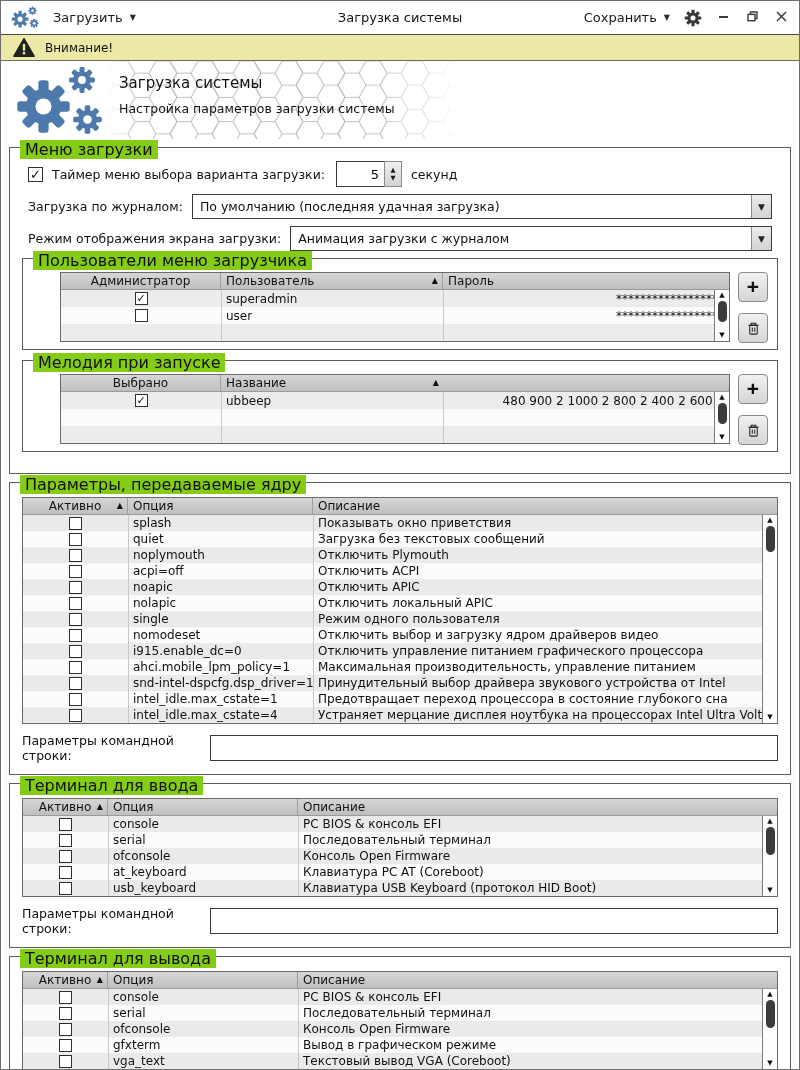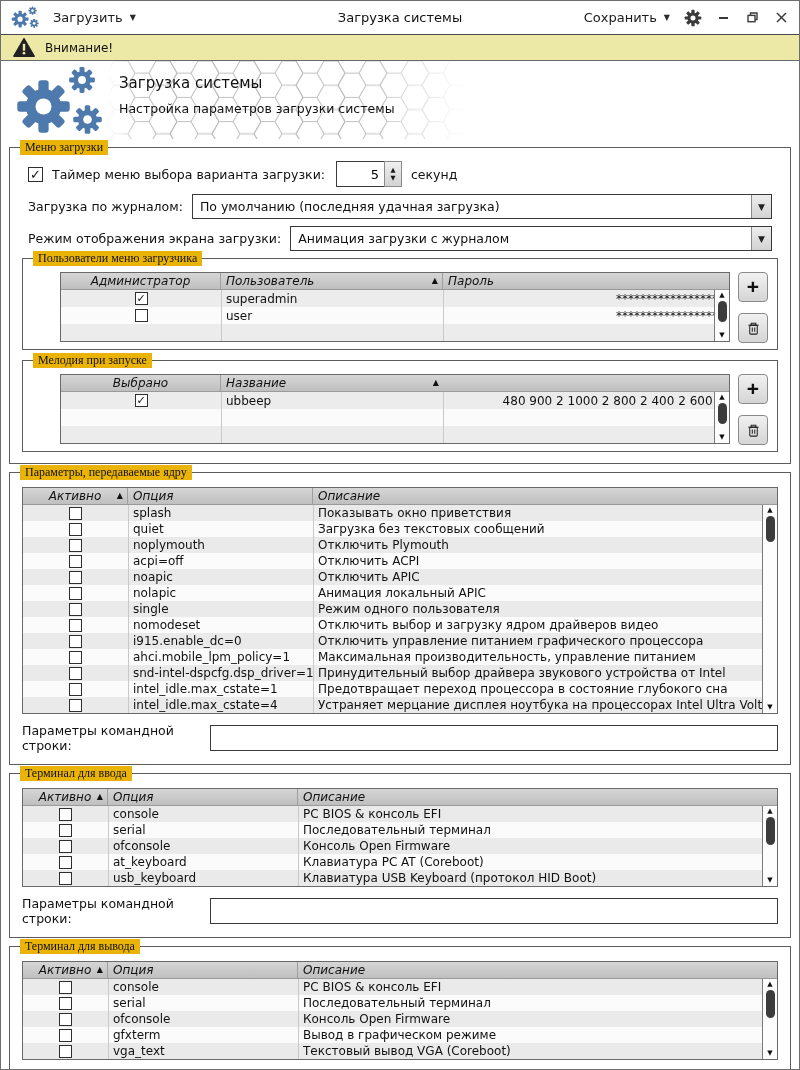--- a/index.html
+++ b/index.html
@@ -12,21 +12,21 @@
   }
   svg { display:block; }
   .defs { position:absolute; width:0; height:0; }
 
   
   .titlebar {
     height:34px; flex:0 0 34px; border-bottom:1px solid #4a4a4a;
     display:grid; grid-template-columns:1fr auto 1fr; align-items:center; padding:0 10px;
   }
   .tb-left { display:flex; align-items:center; gap:12px; }
-  .tb-right { display:flex; align-items:center; gap:14px; justify-content:flex-end; }
+  .tb-right { display:flex; gap:14px; justify-content:flex-end; }
   .flatbtn { display:flex; align-items:center; gap:7px; background:none; border:none;
     font:13px "DejaVu Sans",sans-serif; color:#1a1a1a; cursor:default; }
   .caret { font-size:8px; color:#2a2a2a; }
   .tb-title { font-size:13px; text-align:center; }
   .winbtn { display:flex; align-items:center; justify-content:center; width:15px; height:16px;
     background:none; border:none; }
   .min-bar { width:9px; height:2.5px; background:#3a3a3a; display:block; margin-top:1px; }
   .tb-right .winbtn:first-of-type { margin-left:4px; }
   .gearbtn { background:none; border:none; }
 
@@ -41,24 +41,24 @@
   .hexwrap { position:absolute; left:106px; top:0; width:358px; height:78px; }
   .hexfade { position:absolute; inset:0;
     background:linear-gradient(90deg, #fff 0%, rgba(255,255,255,0) 10%, rgba(255,255,255,0) 72%, #fff 100%); }
   .banner-gears { position:absolute; left:14px; top:5px; }
   .banner-text { position:absolute; left:118px; top:13px; }
   .banner-title { font-size:15px; margin-bottom:9px; }
   .banner-sub { font-size:12.5px; }
 
   
   .groupbox { position:relative; border:1px solid #5c5c5c; margin:8px 8px 0; padding:12px 10px 7px; background:#fff; }
-  .gb-title { position:absolute; top:-8px; left:10px; background:#eab308; padding:0 5px; font-size:12px; white-space:nowrap;font-family:Liberation Serif, serif; }
+  .gb-title { position:absolute; top:-8px; left:10px; background:#84cc16; padding:0 5px; font-size:16px; white-space:nowrap; }
   .subgroup { position:relative; border:1px solid #5c5c5c; margin:5px 2px 10px; padding:13px 8px 6px;
     display:flex; gap:8px; align-items:flex-start; }
-  .subgroup:last-child { margin-bottom:4px; }
+  .subgroup:last-child { margin-bottom:14px; }
   .sub-tablewrap { flex:1; margin-left:29px; min-width:0; }
 
   
   .frow { display:flex; align-items:center; gap:9px; margin:1px 8px 7px; font-size:12.5px; }
   .checkbox { width:15px; height:15px; border:1px solid #2e2e2e; background:#fff; flex:0 0 auto;
     display:inline-flex; align-items:center; justify-content:center;
     font-size:13px; font-weight:bold; line-height:1; color:#111; }
   .spinner { display:flex; align-items:center; margin-left:2px; }
   .spin-input { width:48px; height:26px; border:1px solid #3a3a3a; border-right:none; text-align:right;
     padding-right:5px; font:13px "DejaVu Sans",sans-serif; outline:none; }
@@ -68,21 +68,21 @@
   .combo { flex:1; height:25px; border:1px solid #3a3a3a; background:#fff; display:flex; align-items:center; min-width:0; }
   .combo-val { flex:1; padding:0 7px; font-size:12.5px; white-space:nowrap; overflow:hidden; }
   .combo-btn { width:20px; height:100%; border:none; border-left:1px solid #8a8a8a;
     background:linear-gradient(#ededed,#d2d2d2); display:flex; align-items:center; justify-content:center; }
   .combo-btn span { font-size:9px; color:#222; }
 
   
   .table { position:relative; border:1px solid #6a6a6a; background:#fff; font-size:12px; }
   .thead { display:flex; height:17px; background:linear-gradient(#d6d6d6,#bfbfbf); border-bottom:1px solid #9a9a9a; }
   .th { position:relative; display:flex; align-items:center; border-right:1px solid #9e9e9e; padding:0 5px;
-    white-space:nowrap; overflow:hidden;font-style:italic; }
+    white-space:nowrap; overflow:hidden; }
   .th:last-child { border-right:none; }
   .th.center { justify-content:center; }
   .sort { position:absolute; right:4px; top:4px; font-size:8px; line-height:1; color:#111; }
   .tbody { position:relative; }
   .tr { display:flex; align-items:center; }
   .td { white-space:nowrap; overflow:hidden; padding:0 5px; }
   .td.cb { display:flex; align-items:center; justify-content:center; padding:0; }
   .td .checkbox { width:13px; height:13px; font-size:11px; }
   .vline { position:absolute; top:0; bottom:0; width:1px; background:#c9c9c9; }
 
@@ -428,21 +428,21 @@
             <span class="checkbox"></span>
           </div>
           <div class="td c2">noapic</div>
           <div class="td c3">Отключить APIC</div>
         </div>
         <div class="tr">
           <div class="td c1 cb">
             <span class="checkbox"></span>
           </div>
           <div class="td c2">nolapic</div>
-          <div class="td c3">Анимация локальный APIC</div>
+          <div class="td c3">Отключить локальный APIC</div>
         </div>
         <div class="tr">
           <div class="td c1 cb">
             <span class="checkbox"></span>
           </div>
           <div class="td c2">single</div>
           <div class="td c3">Режим одного пользователя</div>
         </div>
         <div class="tr">
           <div class="td c1 cb">

